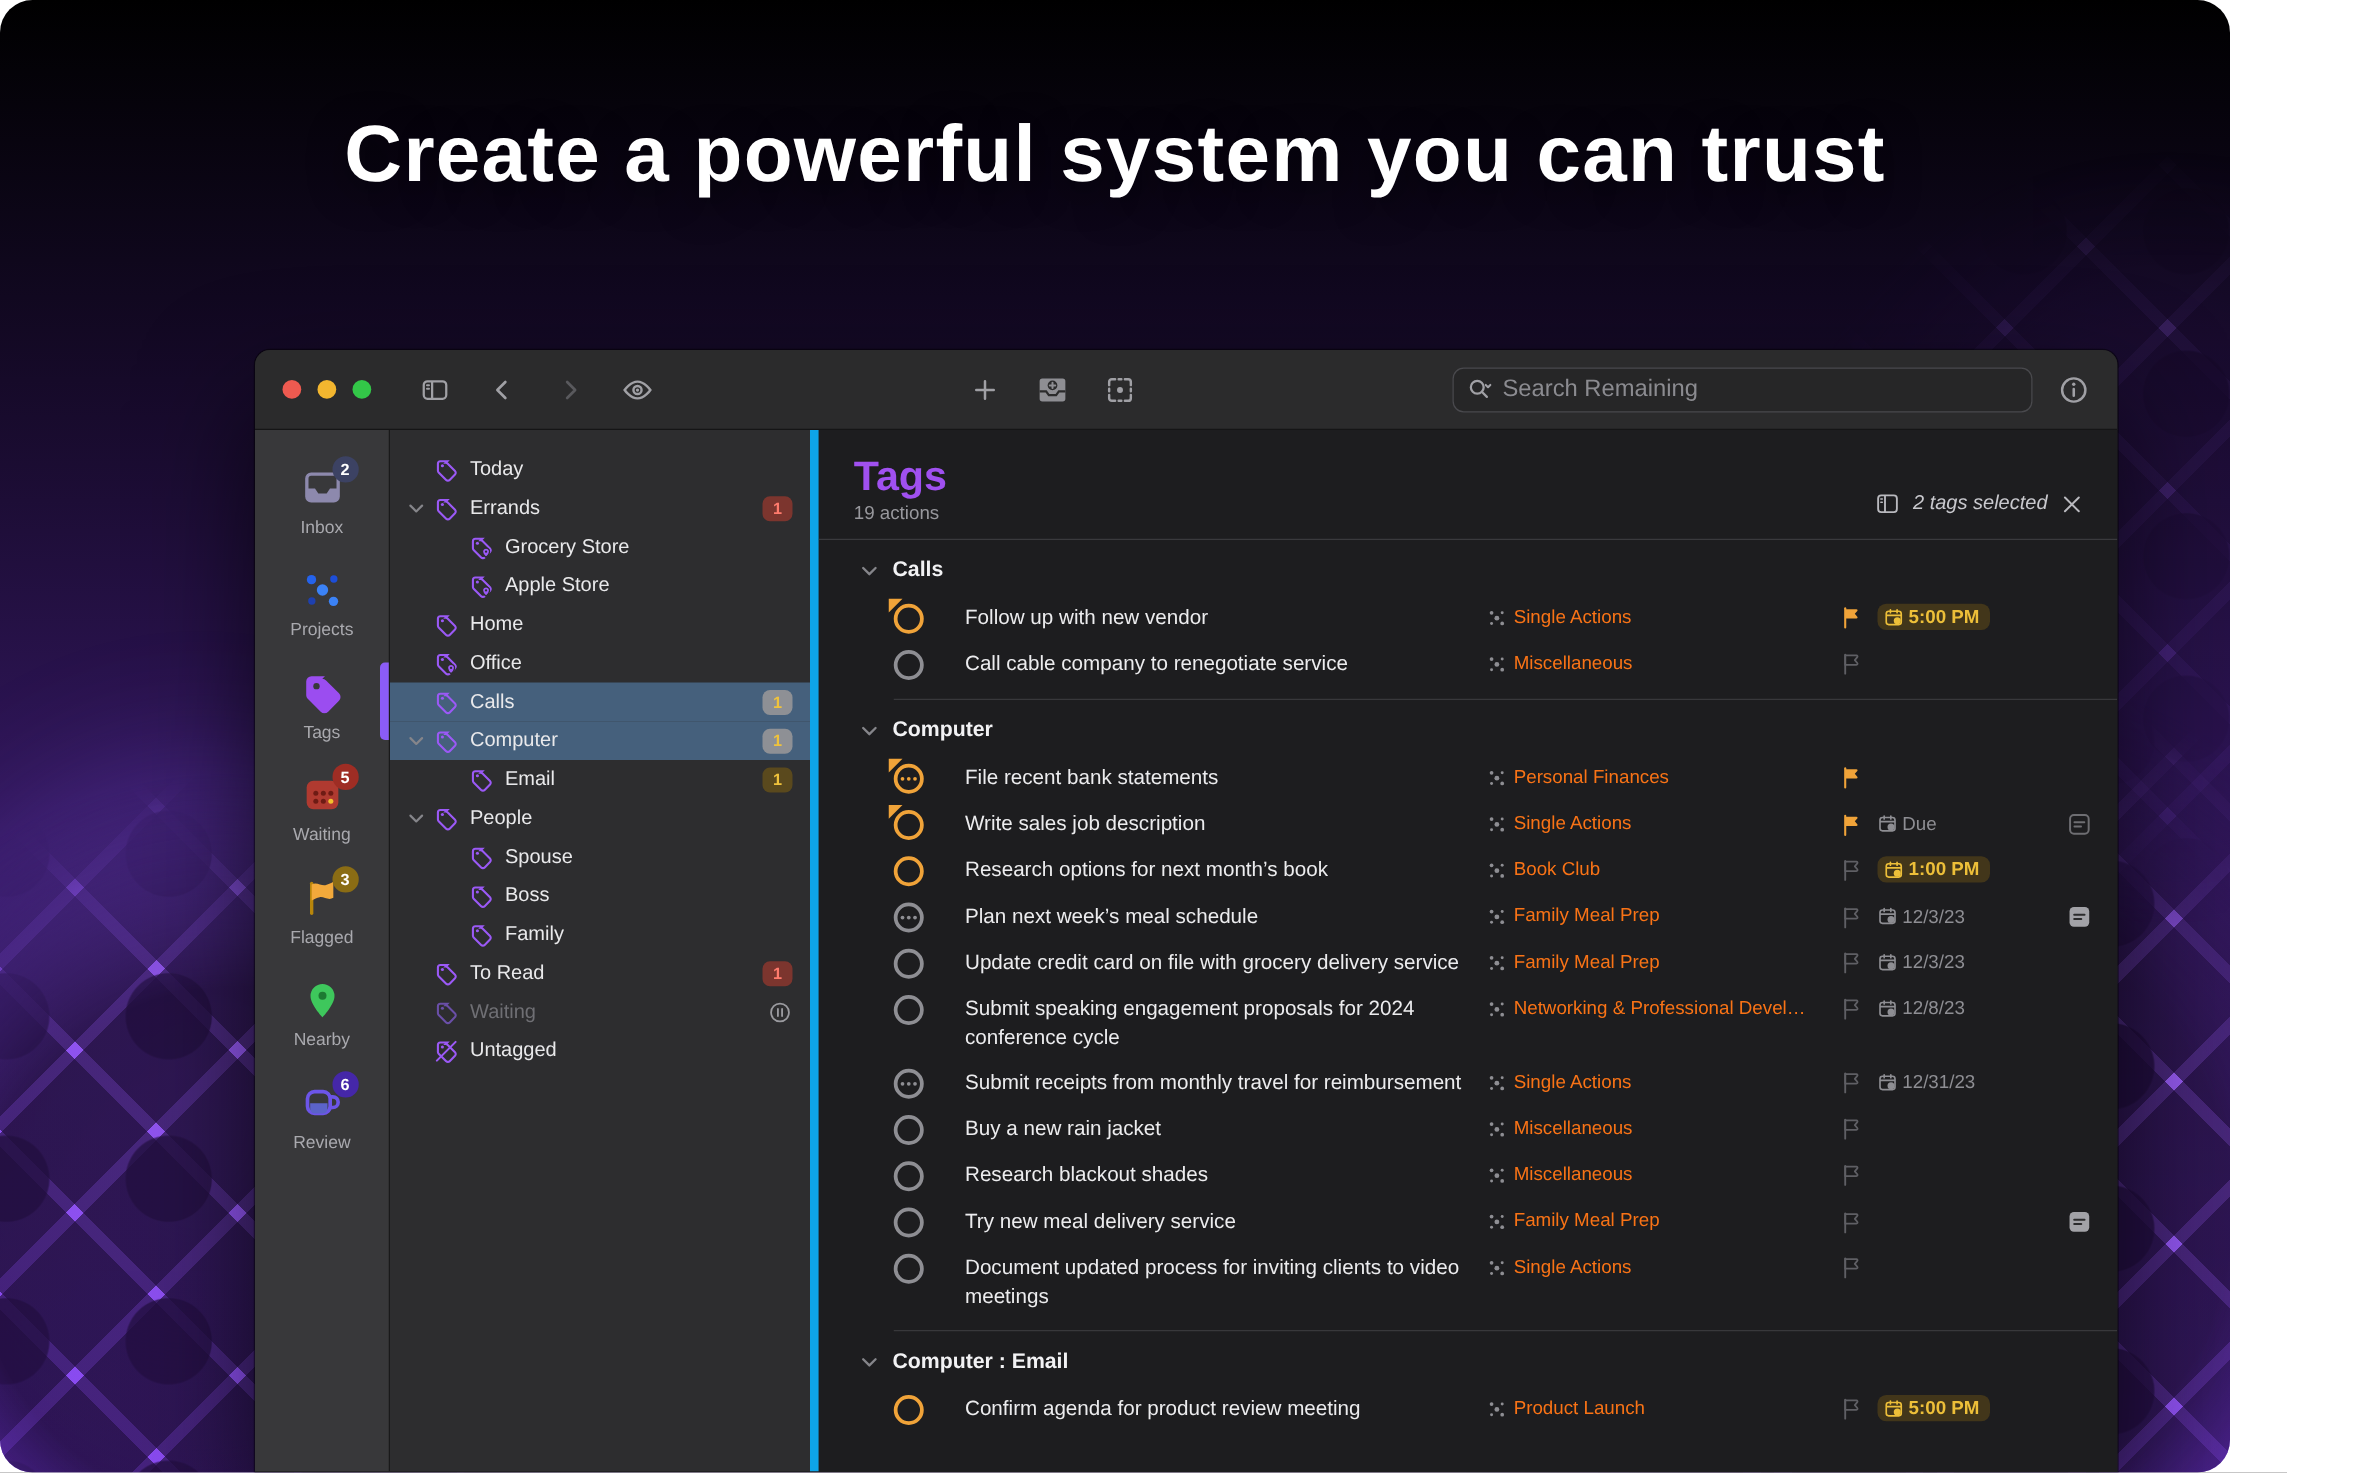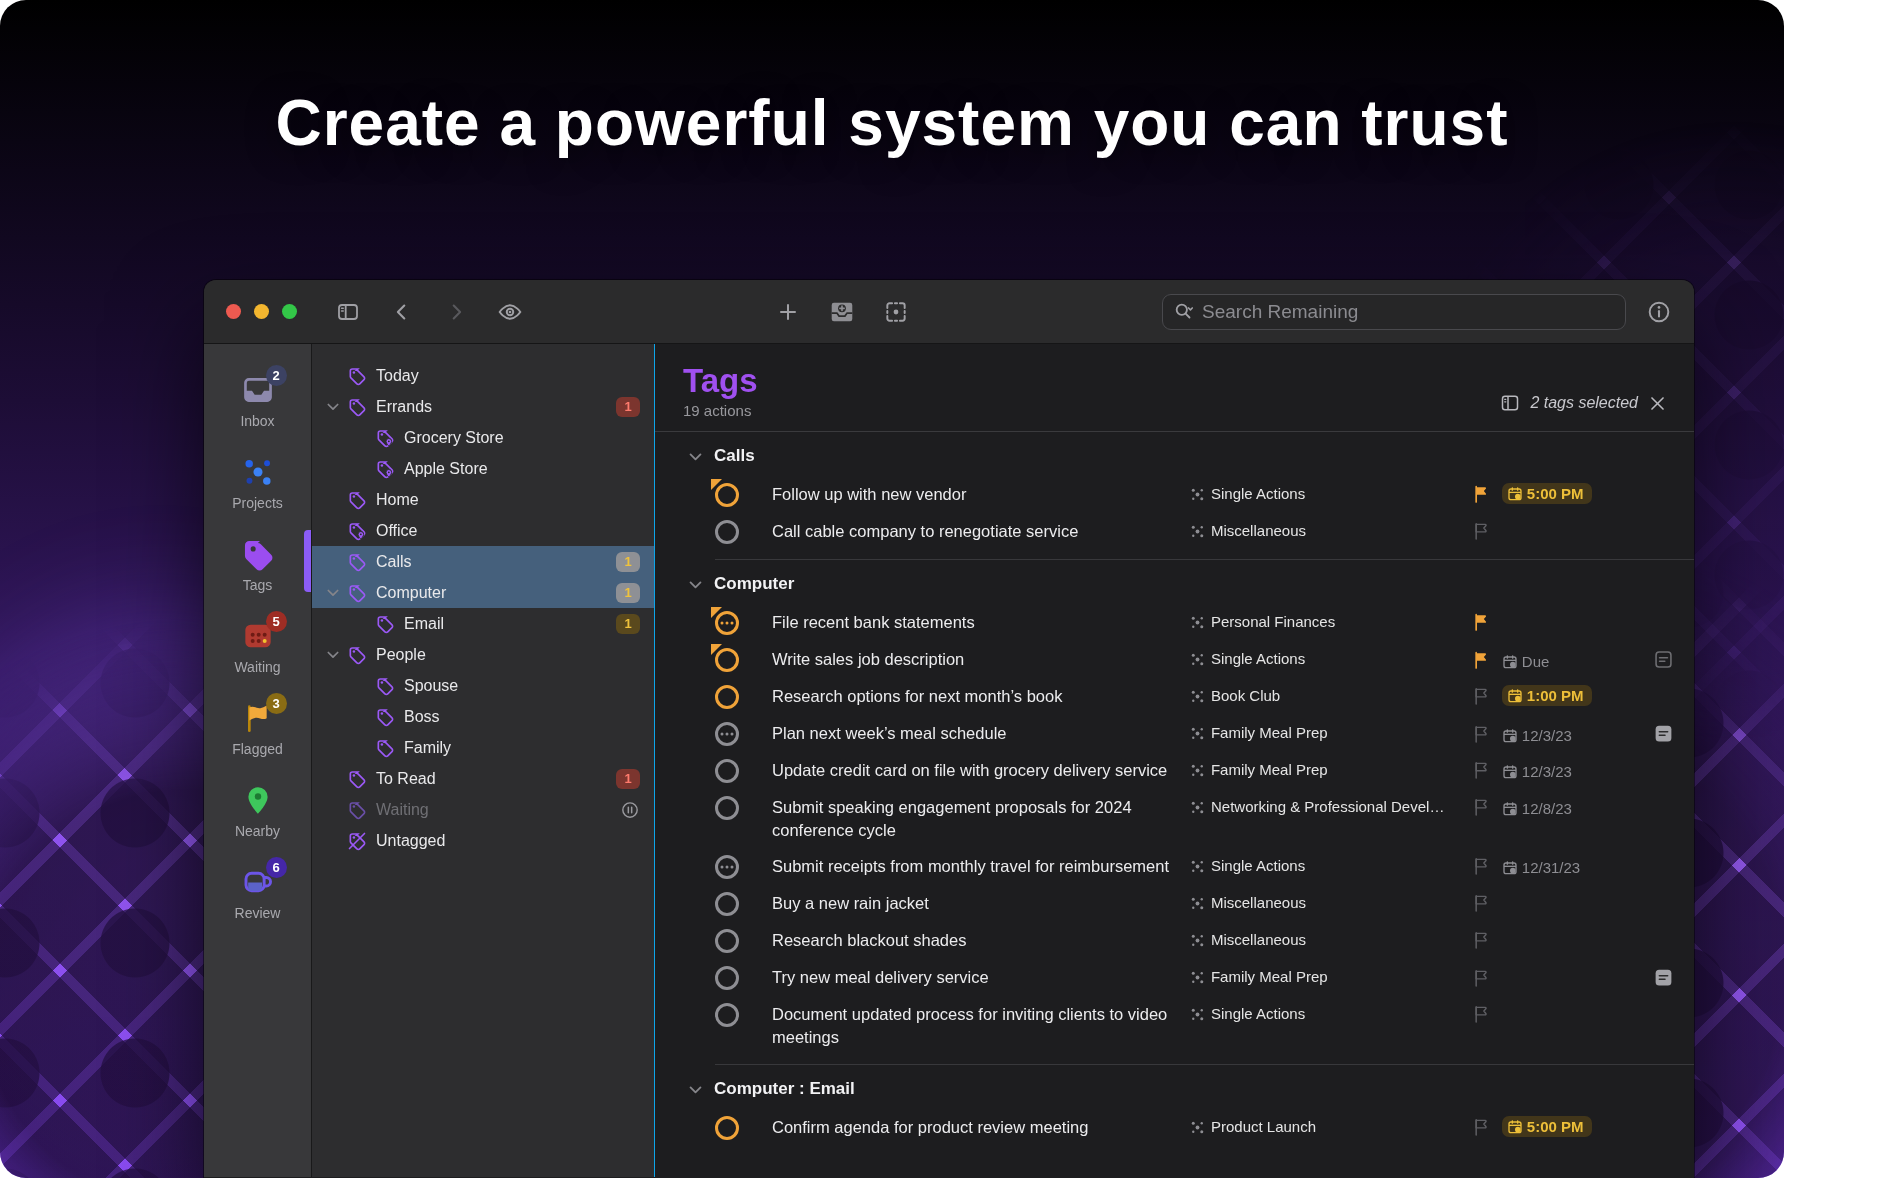--- a/index.html
+++ b/index.html
@@ -56,21 +56,21 @@
     display:flex; flex-direction:column; align-items:center; gap:17px; position:relative; }
   .rail-item{ position:relative; width:100%; display:flex; flex-direction:column; align-items:center; gap:5px; padding:4px 0; }
   .rail-icon{ position:relative; width:36px; height:36px; display:flex; align-items:center; justify-content:center; }
   .rail-label{ font-size:14px; color:#a9a9ae; }
   .rail-badge{ position:absolute; top:-7px; right:-11px; min-width:21px; height:21px; padding:0 5px;
     border-radius:11px; color:#fff; font-size:13px; font-weight:700; display:flex; align-items:center; justify-content:center; }
   .rail-indicator{ position:absolute; right:0; top:-2px; width:7px; height:62px; border-radius:4px 0 0 4px; background:#8b5cf6; display:none; }
   .rail-item.selected .rail-indicator{ display:block; }
 
   
-  .tagpanel{ width:343px; background:#2d2d2f; border-right:1px solid #0ea5e9; padding-top:16px; }
+  .tagpanel{ width:343px; background:#2d2d2f; border-right:7px solid #0ea5e9; padding-top:16px; }
   .tag-row{ height:31px; display:flex; align-items:center; padding-right:14px; position:relative; }
   .tag-row.selected{ background:#45607c; }
   .tag-chevron{ width:16px; height:16px; color:#85858a; margin-left:13px; flex:0 0 16px; display:flex; align-items:center; }
   .tag-chevron.hidden{ visibility:hidden; }
   .tag-ic{ width:20px; height:20px; color:#9b59f6; margin:0 9px 0 6px; flex:0 0 20px; display:flex; align-items:center; }
   .tag-row.lvl2 .tag-chevron{ margin-left:41px; }
   .tag-label{ color:#e9e9eb; font-size:16px; }
   .tag-row.dimmed .tag-label{ color:#6f6f74; }
   .tag-row.dimmed .tag-ic{ color:#6a4fa8; }
   .tag-badge{ margin-left:auto; min-width:24px; height:20px; padding:0 6px; border-radius:6px;
@@ -99,24 +99,24 @@
   .task{ display:flex; align-items:flex-start; padding:6px 20px 6px 60px; min-height:36px; }
   .task .circle-wrap{ position:relative; width:24px; height:24px; flex:0 0 24px; margin-top:1px; }
   .circle{ position:absolute; inset:0; border-radius:50%; border:3px solid #8e8e93; }
   .circle.orange{ border-color:#f0a339; }
   .notch{ position:absolute; left:-4px; top:-4px; width:0; height:0;
     border-top:11px solid #f0a339; border-right:11px solid transparent; }
   .dots{ position:absolute; left:50%; top:50%; width:3px; height:3px; border-radius:50%;
     transform:translate(-50%,-50%); background:#8e8e93; box-shadow:-5px 0 0 #8e8e93, 5px 0 0 #8e8e93; }
   .dots.orange{ background:#f0a339; box-shadow:-5px 0 0 #f0a339, 5px 0 0 #f0a339; }
   .task-title{ width:430px; margin-left:33px; color:#ececee; font-size:16.5px; line-height:23px; padding-top:1px; }
-  .task-project{ width:290px; display:flex; align-items:flex-start; gap:6px; color:#e5e5e5; font-size:15px; padding-top:3px; }
+  .task-project{ width:290px; display:flex; align-items:flex-start; gap:6px; color:#f97316; font-size:15px; padding-top:3px; }
   .proj-ic{ width:15px; height:15px; margin-top:2px; color:#8e8e93; flex:0 0 15px; }
   .proj-label{ white-space:nowrap; overflow:hidden; text-overflow:ellipsis; }
-  .task-right{ margin-left:auto; display:flex; align-items:flex-end; gap:10px; width:208px; }
+  .task-right{ margin-left:auto; display:flex; align-items:center; gap:10px; width:208px; }
   .flag-ic{ width:20px; height:20px; margin-top:2px; flex:0 0 20px; }
   .flag-ic.on{ color:#f0a339; } .flag-ic.off{ color:#5f5f64; }
   .due{ display:flex; align-items:center; gap:4px; font-size:15px; font-weight:700; margin-top:1px; }
   .due .cal{ width:16px; height:16px; display:flex; }
   .due.pill{ background:#42361a; color:#edbf39; border-radius:7px; padding:2px 8px 2px 5px; }
   .due.plain{ color:#8e8e93; font-weight:400; }
   .note-ic{ margin-left:auto; width:21px; height:21px; margin-top:2px; }
   .note-ic.outline{ color:#6e6e72; }
   .note-ic.filled{ color:#a2a2a7; }
   svg{ display:block; }

